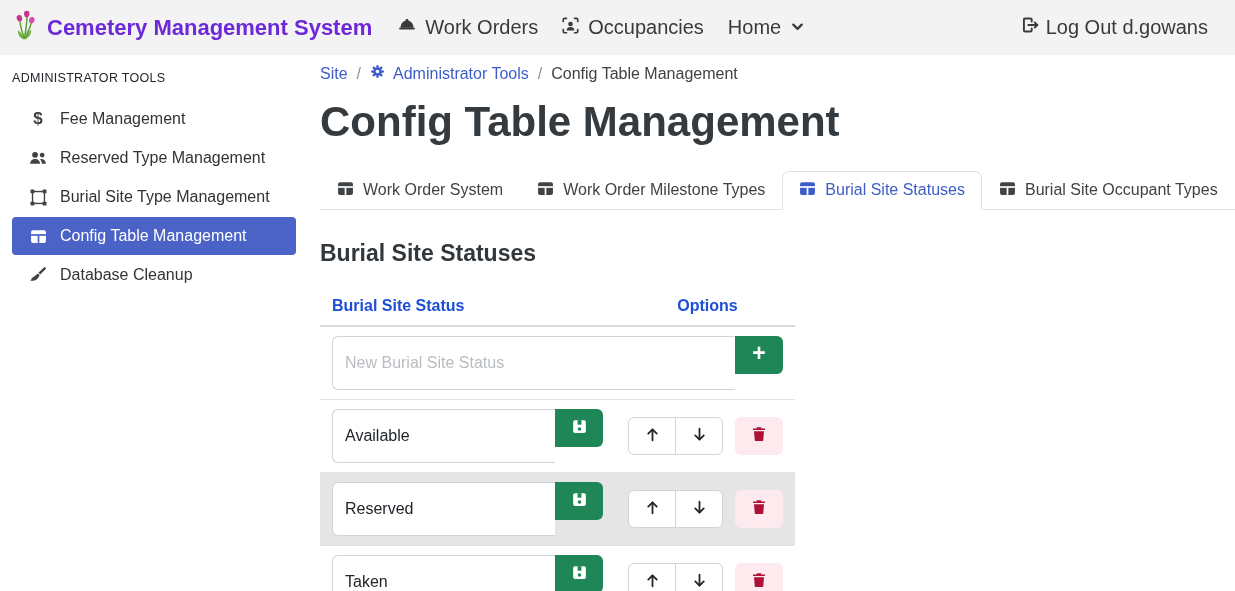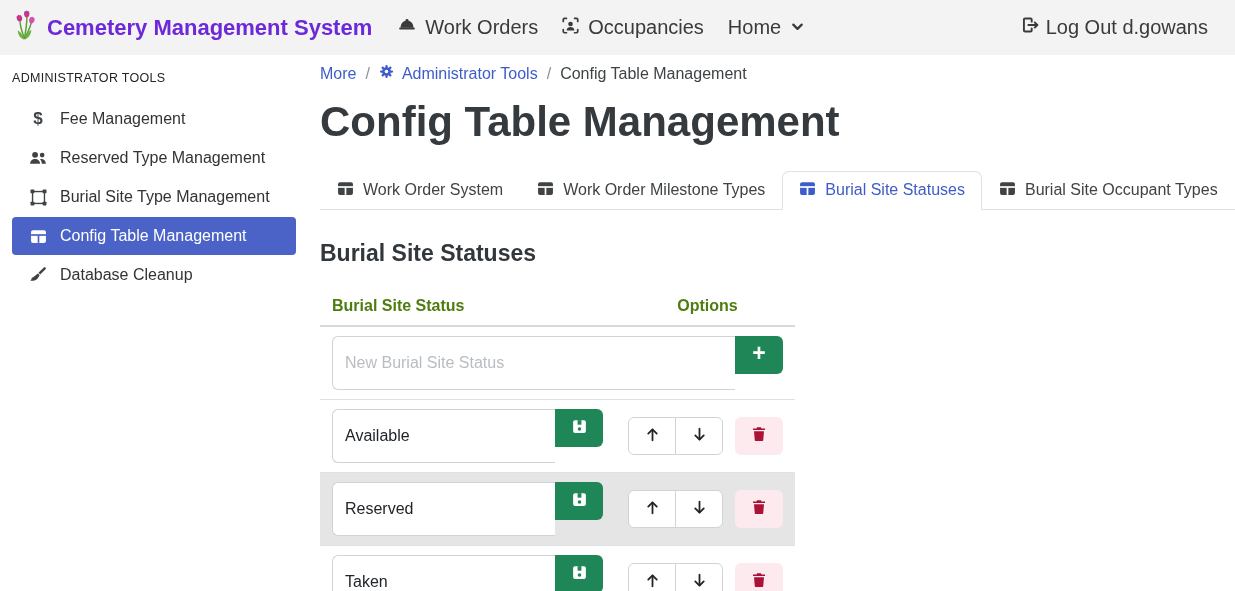--- a/index.html
+++ b/index.html
@@ -46,21 +46,21 @@
     font-size: 16px; color: #3f4346; margin-bottom: -1px; cursor: pointer;
     border: 1px solid transparent; --tbl-bg: #fff; }
   .tab.active { border-color: #dee2e6; border-bottom-color: #fff;
     border-radius: 7px 7px 0 0; color: #3e5cc9; background: #fff; }
 
   .section-heading { font-size: 23px; font-weight: 600; margin-top: 30px; color: #32373b; }
 
   
   .cfg-table { width: 475px; margin-top: 24px; font-size: 16px; }
   .t-head { display: flex; border-bottom: 2px solid #d7dadd; padding: 6px 0 10px;
-    font-weight: 700; color: #4d7c0f; }
+    font-weight: 700; color: #1d4ed8; }
   .t-head .c-name { flex: 1; padding-left: 12px; }
   .t-head .c-opts { width: 175px; text-align: center; }
   .t-row { display: flex; align-items: center; padding: 9px 12px;
     border-bottom: 1px solid #dee2e6; }
   .t-row.striped { background: #e5e5e5; }
   .t-row .c-name { flex: 1; }
   .t-row .c-opts { width: 163px; display: flex; align-items: center; padding-left: 8px; }
 
   .ig { display: flex; }
   .ig input { height: 54px; border: 1px solid #ced4da; border-right: none;
@@ -238,21 +238,21 @@
           <path d="M7.9 6.6 9.4 8.1c-.3 1.2-1.1 2.6-2.4 3.6-1.7 1.3-4.4 1.8-5.9 1.3 1-.6 1.3-1.5 1.4-2.5.6-.1 1.1-.3 1.5-.7z"></path>
         </svg>
       </span>
       <span>Database Cleanup</span>
     </div>
   </div>
 
   <div class="main">
 
     <div class="breadcrumb">
-      <span class="bc-link">More</span>
+      <span class="bc-link">Site</span>
       <span class="bc-sep">/</span>
       <span class="bc-link">
         <span>
           <svg width="15" height="15" viewBox="0 0 16 16">
             <g fill="#3e5cc9">
               <rect x="6.8" y="1" width="2.4" height="14" rx="1.1"></rect>
               <rect x="6.8" y="1" width="2.4" height="14" rx="1.1" transform="rotate(45 8 8)"></rect>
               <rect x="6.8" y="1" width="2.4" height="14" rx="1.1" transform="rotate(90 8 8)"></rect>
               <rect x="6.8" y="1" width="2.4" height="14" rx="1.1" transform="rotate(135 8 8)"></rect>
               <circle cx="8" cy="8" r="4.6"></circle>

